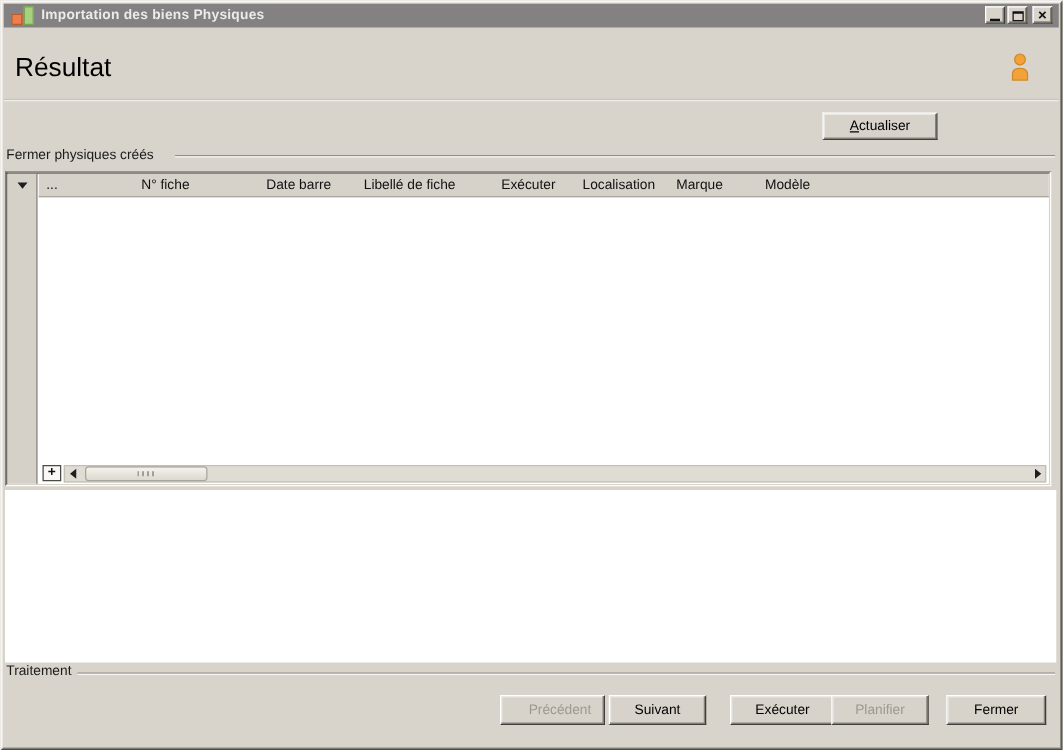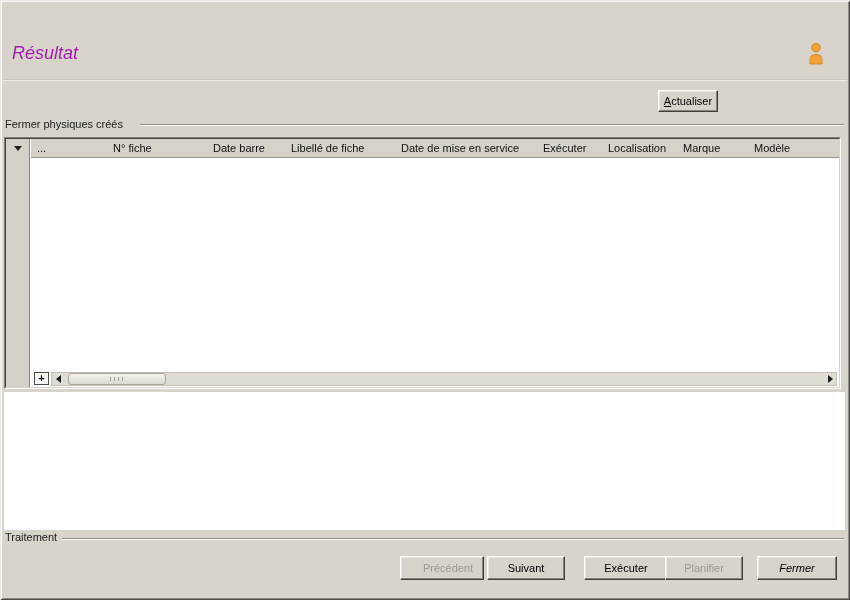--- a/index.html
+++ b/index.html
@@ -59,21 +59,21 @@
   .glyph-min { display: block; width: 8px; height: 2px; background: #111; margin-top: 7px; }
   .glyph-max {
     display: block; width: 9px; height: 8px;
     border: 1px solid #111; border-top-width: 2px; margin-top: 1px;
   }
   .glyph-close { font-size: 12px; font-weight: bold; color: #111; line-height: 10px; margin-top: -1px; }
 
   
   .page-title {
     position: absolute; left: 12px; top: 43px;
-    font-size: 18px; color: #a21caf; font-style: italic;
+    font-size: 21px; color: #000000;
   }
   .person-icon { position: absolute; left: 806px; top: 42px; }
   .header-divider {
     position: absolute; left: 3px; right: 3px; top: 79px; height: 2px;
     border-top: 1px solid #c9c5bd; border-bottom: 1px solid #eeece7;
   }
 
   
   .btn {
     position: absolute;
@@ -84,21 +84,21 @@
     box-shadow: inset -1px -1px 0 #86837b, inset 1px 1px 0 #e9e7e2;
     font-family: "Liberation Sans", sans-serif;
     font-size: 11px; color: #000;
     text-align: center;
     padding: 0;
     cursor: default;
     white-space: nowrap;
   }
   .btn.is-disabled { color: #9c9990; }
 
-  .refresh-btn { left: 658px; top: 90px; width: 60px; height: 22px; text-align: center; }
+  .refresh-btn { left: 658px; top: 90px; width: 92px; height: 22px; text-align: center; }
   .refresh-btn u { text-decoration: underline; }
 
   
   .group-label {
     position: absolute; left: 5px; top: 118px;
     font-size: 11px; color: #1b1b1b; line-height: 13px;
   }
   .group-line {
     position: absolute; top: 124px; height: 2px;
     border-top: 1px solid #938f87; border-bottom: 1px solid #f7f5f1;
@@ -213,27 +213,45 @@
   .log-panel {
     position: absolute; left: 4px; top: 392px; width: 841px; height: 138px;
     background: #ffffff;
   }
 
   .footer-btn { top: 556px; width: 80px; }
   .btn-prev    { left: 400px; width: 84px; padding-left: 12px; }
   .btn-next    { left: 487px; width: 78px; }
   .btn-exec    { left: 584px; width: 84px; }
   .btn-plan    { left: 665px; width: 78px; }
-  .btn-close   { left: 757px; width: 80px; font-style: italic; }
+  .btn-close   { left: 757px; width: 80px; }
 </style>
 </head>
 <body>
 
 <div class="window">
 
+  <div class="titlebar">
+    <span class="app-icon">
+      <span class="blk-orange"></span>
+      <span class="blk-green"></span>
+    </span>
+    <span class="title-text">Importation des biens Physiques</span>
+    <span class="win-controls">
+      <button class="winbtn">
+        <span class="glyph-min"></span>
+      </button>
+      <button class="winbtn">
+        <span class="glyph-max"></span>
+      </button>
+      <button class="winbtn gap">
+        <span class="glyph-close">×</span>
+      </button>
+    </span>
+  </div>
 
   <div class="page-title">Résultat</div>
   <svg class="person-icon" width="20" height="24" viewBox="0 0 20 24">
     <circle cx="10" cy="5.6" r="4.3" fill="#f3a23a" stroke="#cf8a25" stroke-width="1"></circle>
     <path d="M4 22 L4 17.5 Q4 12.6 10 12.6 Q16 12.6 16 17.5 L16 22 Z" fill="#f3a23a" stroke="#cf8a25" stroke-width="1"></path>
   </svg>
   <div class="header-divider"></div>
 
   <button class="btn refresh-btn"><span><u>A</u><span>ctualiser</span></span></button>
 
@@ -244,21 +262,20 @@
     <div class="grid-inner">
       <div class="rowheader-strip"></div>
       <div class="col-selector">
         <span class="dropdown-arrow"></span>
       </div>
       <div class="grid-header">
         <div class="hcell c0">...</div>
         <div class="hcell c1">N° fiche</div>
         <div class="hcell c2">Date barre</div>
         <div class="hcell c3">Libellé de fiche</div>
-        <div class="hcell c4">Date de mise en service</div>
         <div class="hcell c5">Exécuter</div>
         <div class="hcell c6">Localisation</div>
         <div class="hcell c7">Marque</div>
         <div class="hcell c8">Modèle</div>
       </div>
       <div class="grid-body"></div>
       <div class="grid-scrollrow">
         <button class="plus-btn">+</button>
         <div class="hscroll">
           <span class="scroll-arrow">

